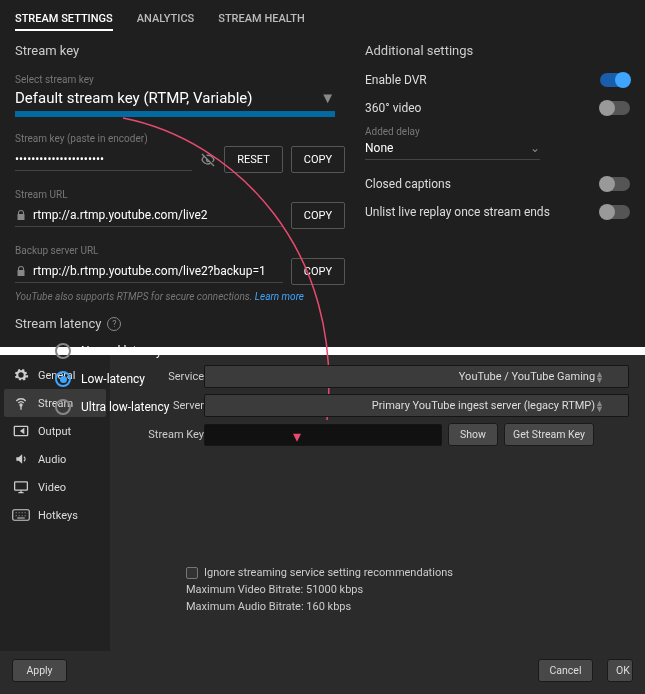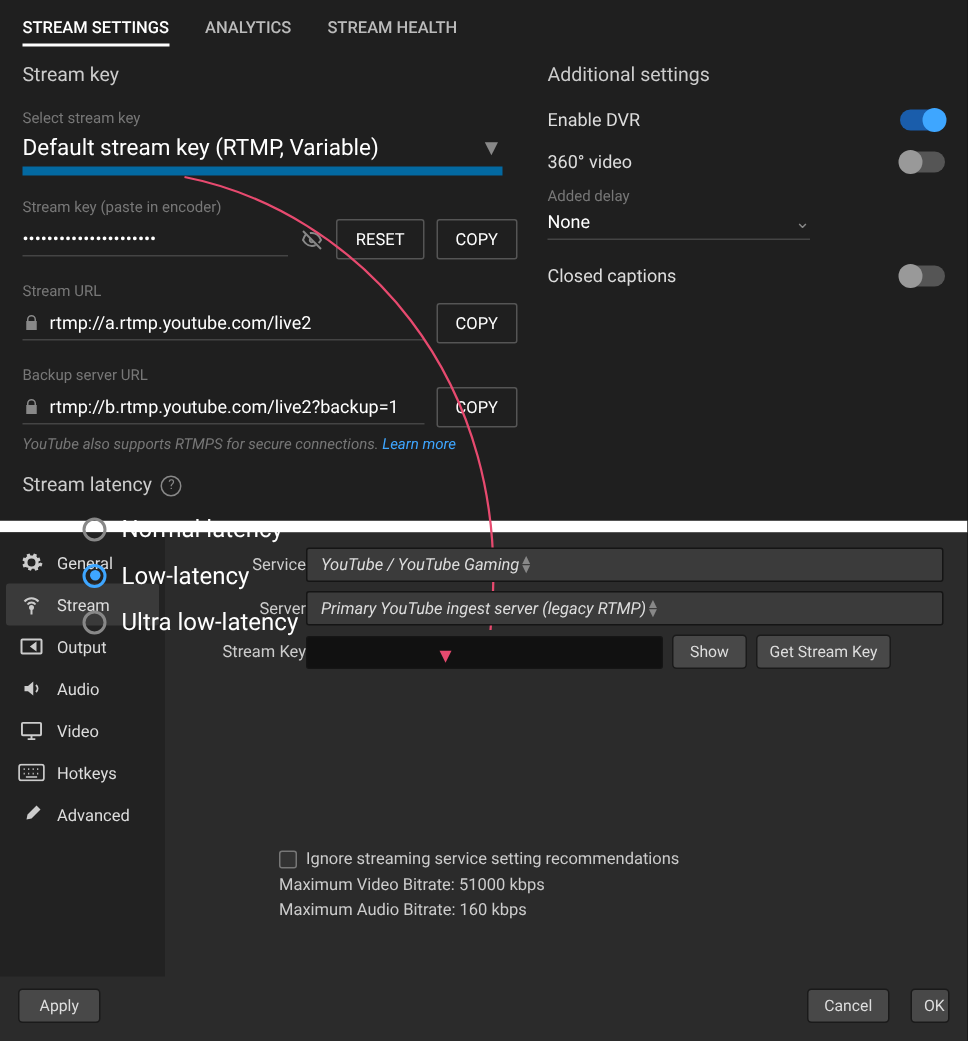--- a/index.html
+++ b/index.html
@@ -18,21 +18,21 @@
   .select-line { display: flex; align-items: center; justify-content: space-between; font-size: 15px; color: #fff; border-bottom: 6px solid #0369a1; padding: 4px 0; width: 320px; }
   .field-row { display: flex; align-items: center; gap: 8px; margin-top: 2px; width: 330px; }
   .field-input { flex: 1; display: flex; align-items: center; gap: 6px; border-bottom: 1px solid #444; padding: 4px 0; font-size: 12px; color: #fff; min-height: 22px; }
   .field-input input { background: transparent; border: 0; color: #fff; font-size: 12px; outline: none; width: 100%; }
   .lock-icon, .eye-icon, .dropdown-caret { color: #888; display: inline-flex; }
   .btn-outline { border: 1px solid #555; background: transparent; color: #fff; font-size: 11px; padding: 6px 12px; cursor: pointer; border-radius: 2px; }
   .helper { font-size: 10px; color: #777; margin-top: 6px; font-style: italic; }
   .helper a { color: #3ea6ff; text-decoration: none; }
   .latency-title { display: flex; align-items: center; gap: 6px; margin-top: 14px; font-size: 13px; color: #ccc; }
   .help-circ { width: 14px; height: 14px; border: 1px solid #888; border-radius: 50%; display: flex; align-items: center; justify-content: center; font-size: 9px; color: #888; }
-  .radio-row { display: flex; align-items: center; gap: 10px; margin-top: 12px; font-size: 16px; color: #fff; cursor: pointer; padding-left: 40px; }
+  .radio-row { display: flex; align-items: center; gap: 10px; margin-top: 12px; font-size: 12px; color: #fff; cursor: pointer; padding-left: 40px; }
   .radio { width: 16px; height: 16px; border-radius: 50%; border: 2px solid #888; display: flex; align-items: center; justify-content: center; }
   .radio.sel { border-color: #3ea6ff; }
   .radio.sel::after { content: ""; width: 7px; height: 7px; border-radius: 50%; background: #3ea6ff; }
   
   .toggle-row { display: flex; align-items: center; justify-content: space-between; font-size: 12px; color: #ddd; padding: 7px 0; }
   .toggle { width: 30px; height: 14px; background: #555; border-radius: 10px; position: relative; cursor: pointer; }
   .toggle .knob { width: 16px; height: 16px; background: #999; border-radius: 50%; position: absolute; top: -1px; left: -1px; }
   .toggle.on { background: #1a5dab; }
   .toggle.on .knob { background: #3ea6ff; left: 15px; }
   .delay-label { font-size: 10px; color: #777; margin-top: 4px; }
@@ -47,21 +47,21 @@
   
   .obs-panel { background: #2b2b2b; width: 645px; height: 339px; display: flex; flex-direction: column; }
   .obs-body { flex: 1; display: flex; }
   .obs-sidebar { width: 110px; background: #222; padding: 6px 4px; }
   .sb-item { display: flex; align-items: center; gap: 8px; padding: 7px 8px; font-size: 11px; color: #ddd; cursor: pointer; border-radius: 2px; }
   .sb-item.active { background: #3a3a3a; }
   .sb-icon { width: 18px; height: 14px; display: inline-flex; align-items: center; justify-content: center; color: #ccc; }
   .obs-main { flex: 1; padding: 10px 16px 0 16px; position: relative; }
   .obs-row { display: flex; align-items: center; margin-bottom: 6px; }
   .obs-lbl { width: 78px; text-align: right; font-size: 11px; color: #ccc; }
-  .obs-select { flex: 1; background: #3b3b3b; border: 1px solid #151515; color: #ddd; font-size: 11px; padding: 4px 9px; border-radius: 2px; display: flex; align-items: center; justify-content: flex-start; min-height: 22px; font-style: italic; }
+  .obs-select { flex: 1; background: #3b3b3b; border: 1px solid #151515; color: #ddd; font-size: 11px; padding: 4px 24px; border-radius: 2px; display: flex; align-items: center; justify-content: flex-end; min-height: 22px; }
   .obs-select .updown { color: #888; font-size: 9px; line-height: 6px; }
   .obs-input { width: 238px; background: #111; border: 1px solid #151515; color: #ddd; font-size: 11px; padding: 4px 6px; border-radius: 2px; min-height: 22px; position: relative; }
   .obs-btn { background: #484848; border: 1px solid #1a1a1a; color: #ddd; font-size: 10.5px; padding: 4px 8px; border-radius: 3px; cursor: pointer; margin-left: 6px; min-height: 22px; }
   .obs-check-row { margin-left: 60px; margin-top: 120px; display: flex; align-items: flex-end; gap: 6px; font-size: 11px; color: #ccc; }
   .obs-check { width: 12px; height: 12px; border: 1px solid #777; border-radius: 2px; background: #333; }
   .obs-info { margin-left: 60px; font-size: 11px; color: #ccc; margin-top: 4px; }
   .obs-footer { display: flex; justify-content: space-between; align-items: center; padding: 8px 12px 12px; }
   .obs-footer .right { display: flex; gap: 8px; }
   .arrowhead { position: absolute; color: #e74a6f; font-size: 16px; left: 88px; top: 52px; }
 </style>
@@ -172,20 +172,26 @@
         <span>None</span>
         <span class="dropdown-caret">⌄</span>
       </div>
 
       <div class="toggle-row">
         <span>Closed captions</span>
         <div class="toggle">
             <div class="knob"></div>
           </div>
       </div>
+      <div class="toggle-row">
+        <span>Unlist live replay once stream ends</span>
+        <div class="toggle">
+            <div class="knob"></div>
+          </div>
+      </div>
     </div>
   </div>
 
   <svg class="arrow-svg" width="300" height="330">
     <path d="M8 18 C 120 40, 230 150, 212 320" stroke="#e74a6f" stroke-width="1.5" fill="none"></path>
   </svg>
 </div>
 
 <div class="divider"></div>
 
@@ -239,28 +245,20 @@
         <span>Video</span>
       </div>
       <div class="sb-item">
         <span class="sb-icon">
             <svg width="18" height="12" viewBox="0 0 24 16" fill="none" stroke="#ccc" stroke-width="1.5">
               <rect x="1" y="1" width="22" height="14" rx="2"></rect>
               <path d="M5 5h1M9 5h1M13 5h1M17 5h1M5 9h1M9 9h1M13 9h1M17 9h1M7 12h10"></path>
             </svg>
           </span>
         <span>Hotkeys</span>
-      </div>
-      <div class="sb-item">
-        <span class="sb-icon">
-            <svg width="16" height="16" viewBox="0 0 24 24" fill="#ccc">
-              <path d="M21 7l-4-4-9 9-1 5 5-1 9-9zM3 21l5-5"></path>
-            </svg>
-          </span>
-        <span>Advanced</span>
       </div>
     </div>
 
     <div class="obs-main">
       <div class="obs-row">
         <div class="obs-lbl">Service</div>
         <div class="obs-select">
           <span>YouTube / YouTube Gaming</span>
           <span class="updown">▲<br>▼</span>
         </div>

